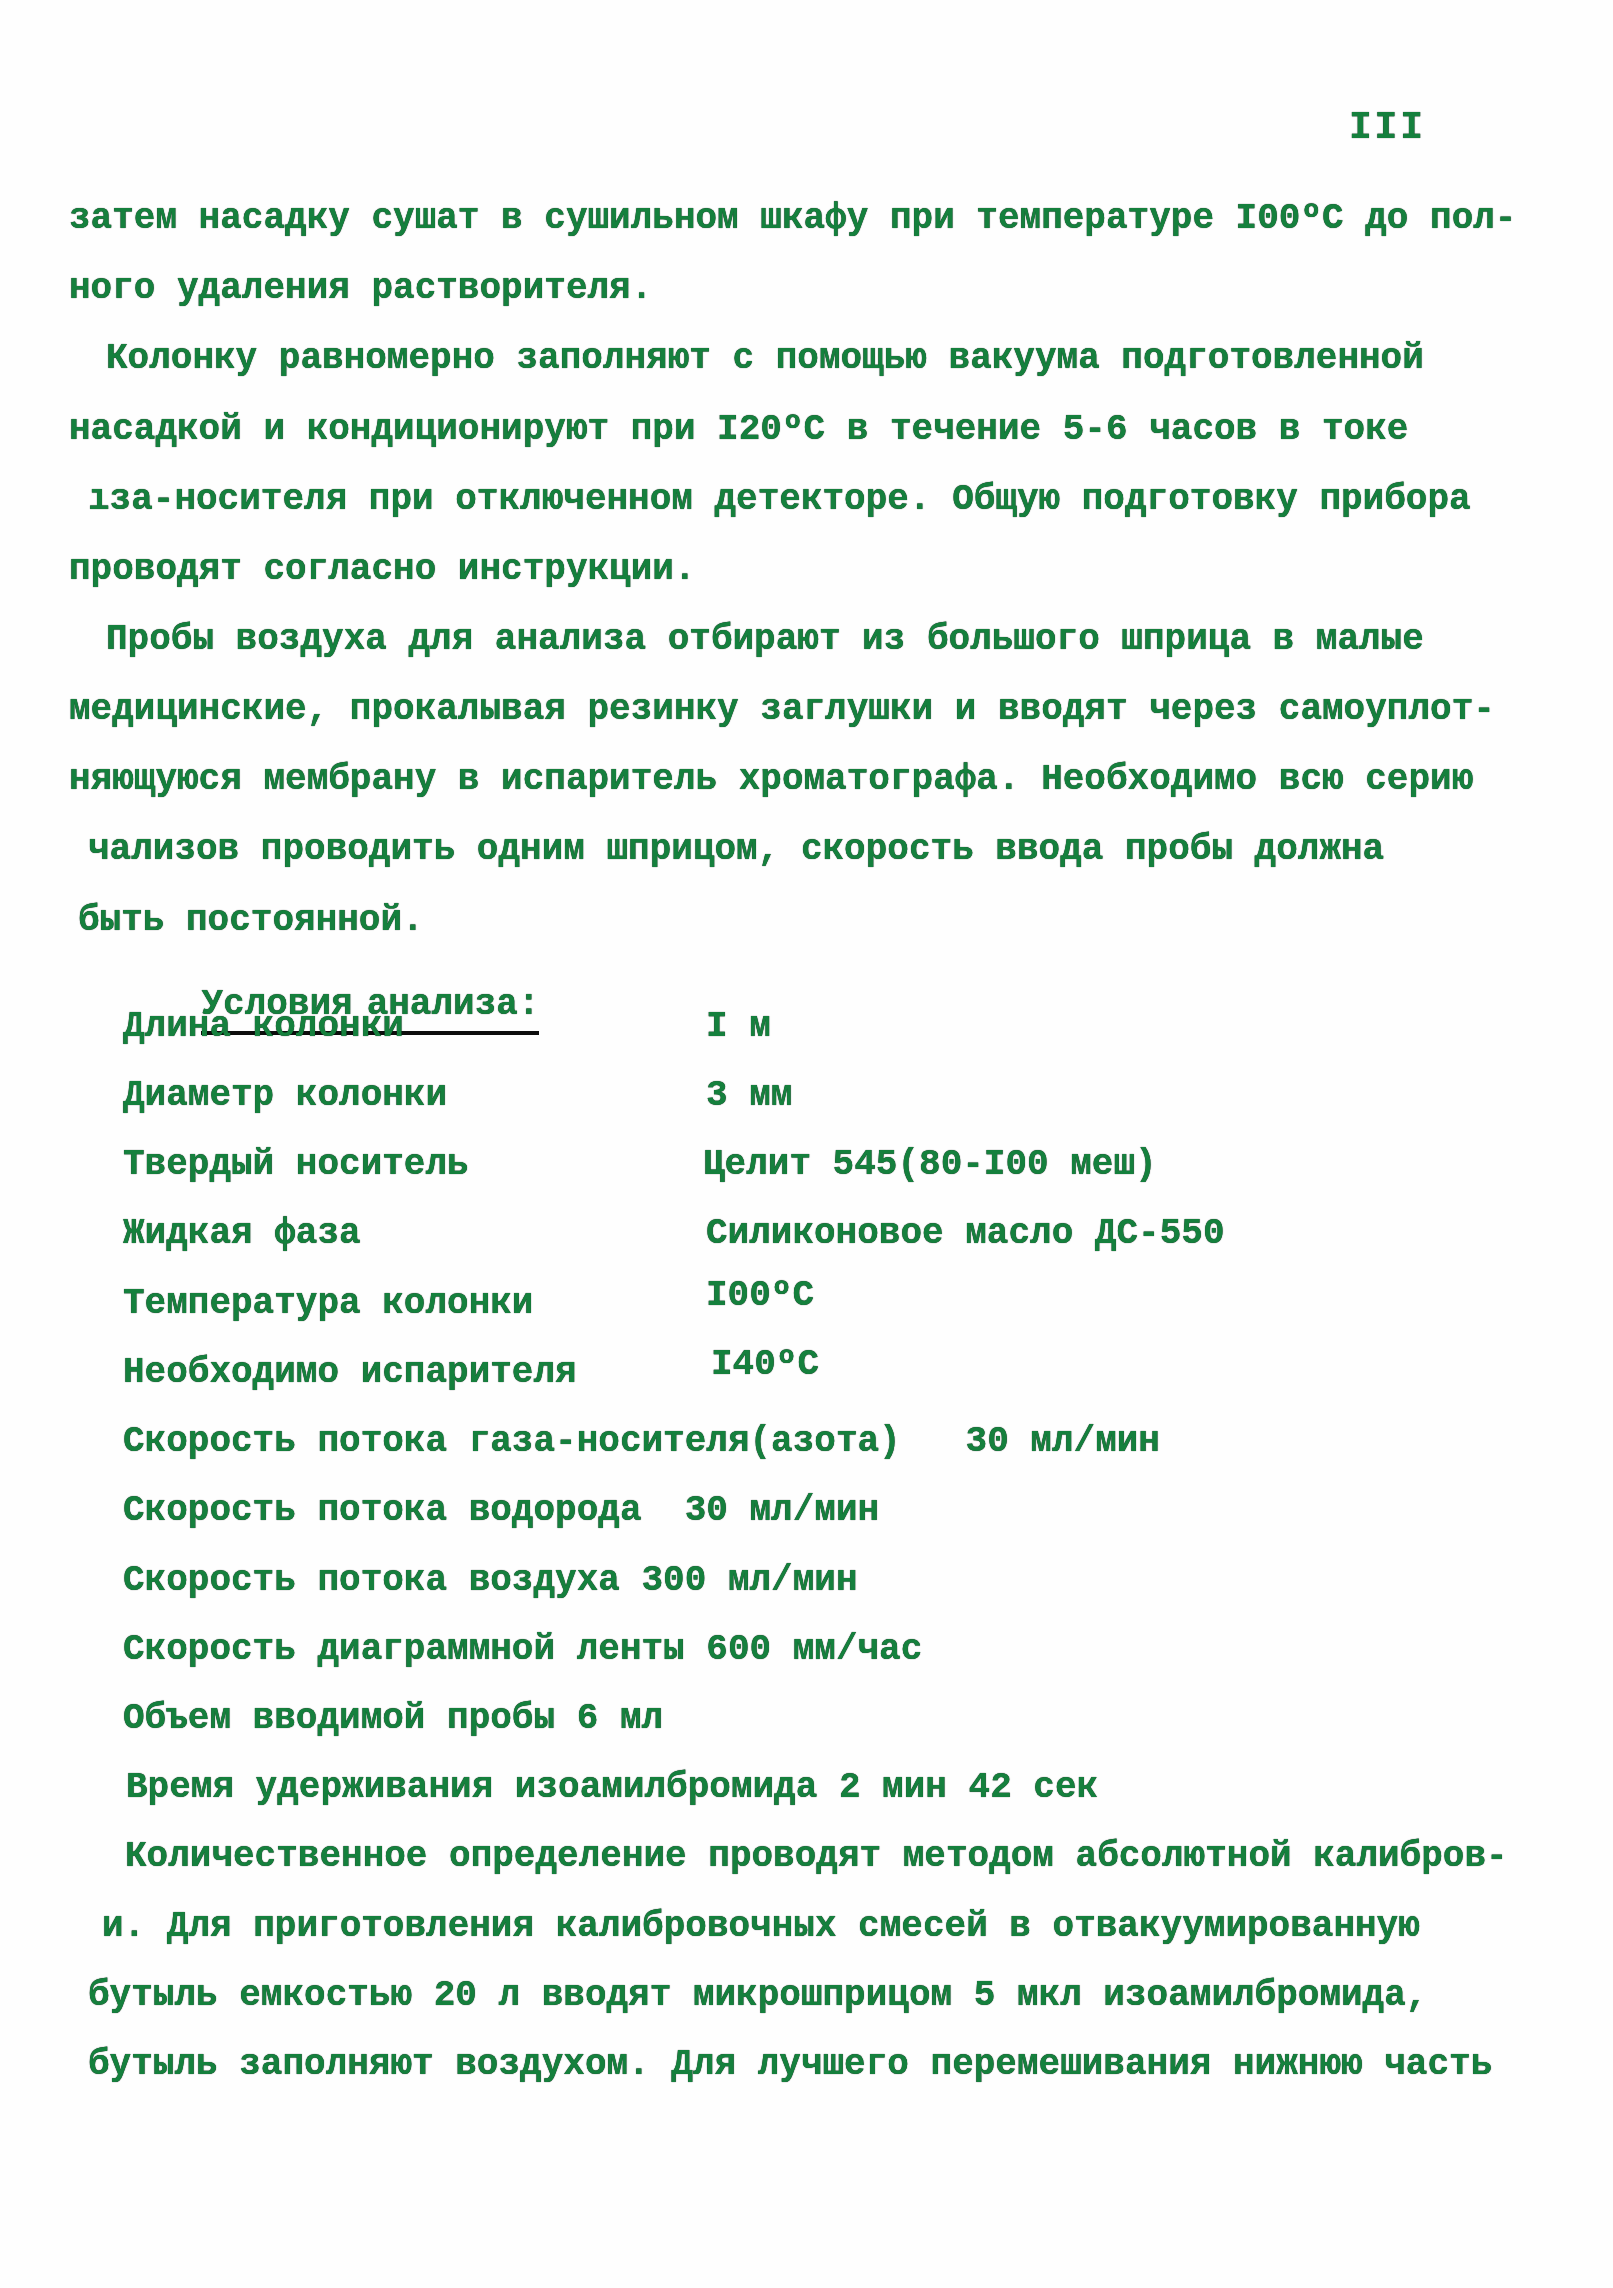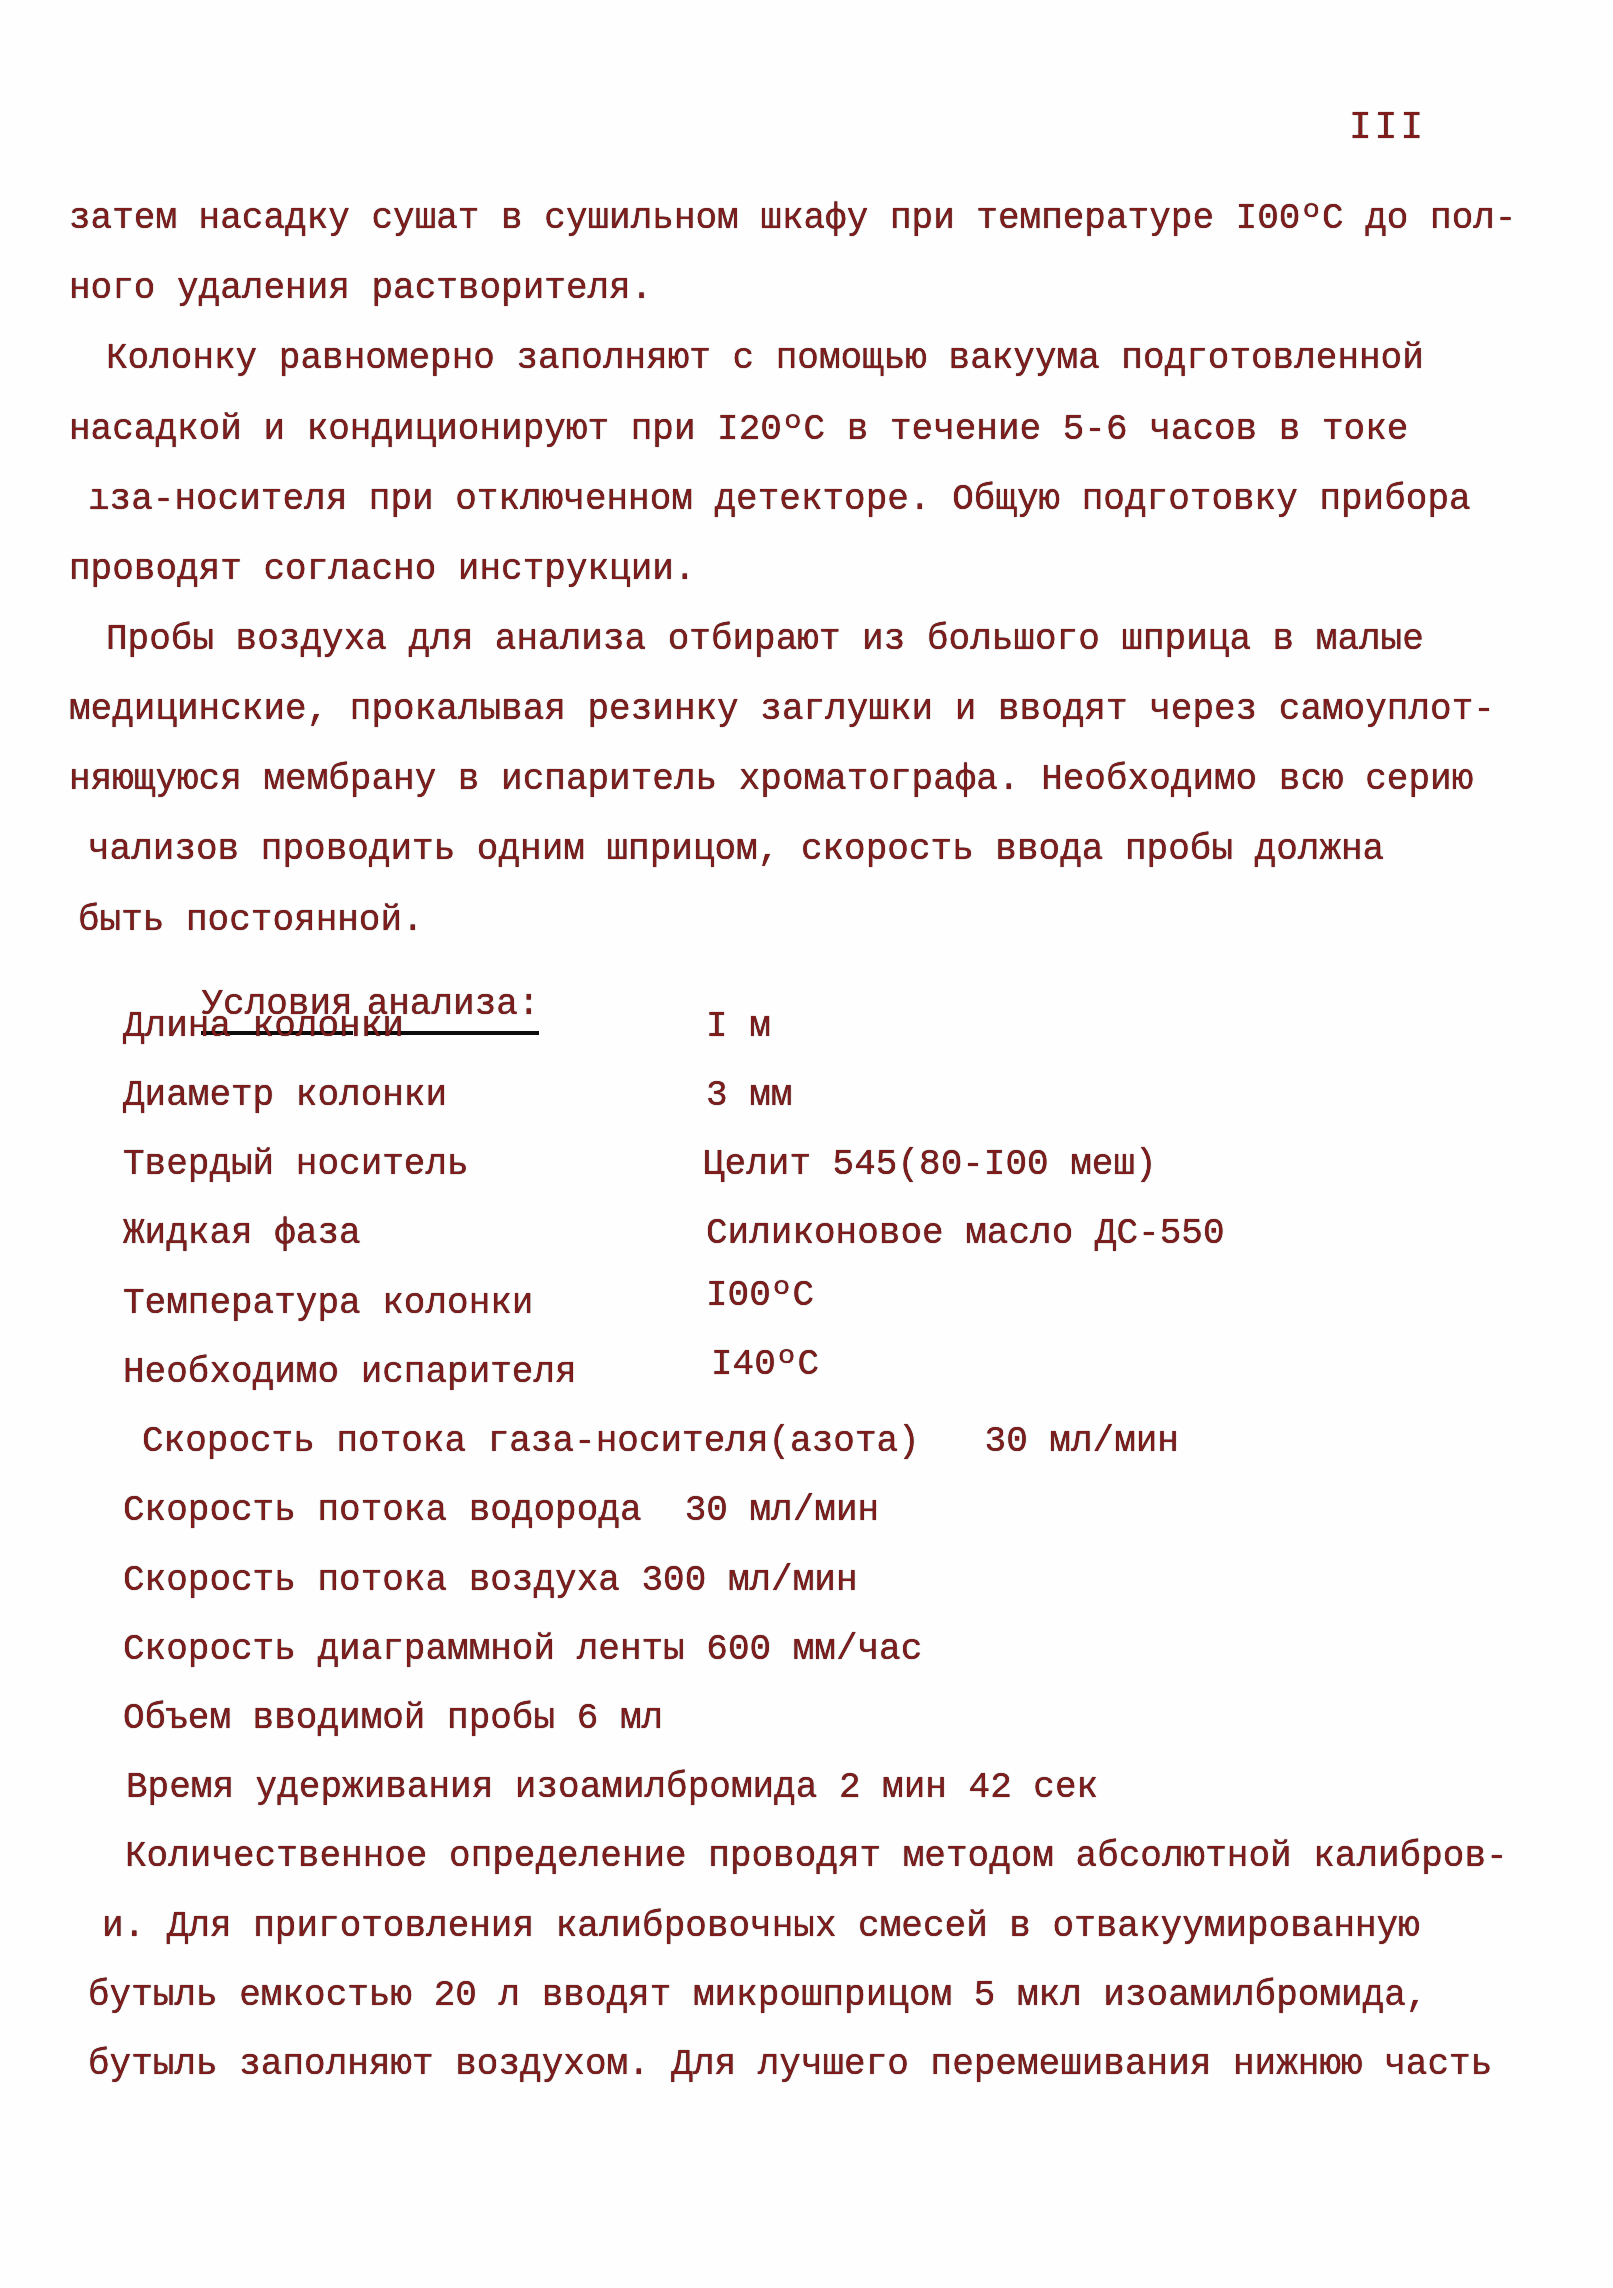--- a/index.html
+++ b/index.html
@@ -8,22 +8,22 @@
     height: 2289px;
     background: #ffffff;
     position: relative;
     overflow: hidden;
   }
   .page {
     position: absolute;
     inset: 0;
     background: #fefefe;
     font-family: "Liberation Mono", "DejaVu Sans Mono", monospace;
-    font-weight: normal;
-    color: #7f1d1d;
+    font-weight: bold;
+    color: #15803d;
   }
   .t {
     position: absolute;
     white-space: pre;
     font-size: 36px;
     line-height: 1;
     letter-spacing: 0px;
     text-shadow: 0 0 0.9px #000;
   }
   .pgnum { left: 1349px; top: 109px; font-size: 38px; letter-spacing: 2.8px; }
@@ -52,21 +52,21 @@
 
   
   .pl1 { left: 123px; top: 1009px; }  .pv1 { left: 706px; top: 1009px; }
   .pl2 { left: 123px; top: 1078px; }  .pv2 { left: 706px; top: 1078px; }
   .pl3 { left: 123px; top: 1147px; }  .pv3 { left: 703px; top: 1147px; }
   .pl4 { left: 123px; top: 1216px; }  .pv4 { left: 706px; top: 1216px; }
   .pl5 { left: 123px; top: 1286px; }  .pv5 { left: 706px; top: 1278px; }
   .pl6 { left: 123px; top: 1355px; }  .pv6 { left: 711px; top: 1347px; }
 
   
-  .cl1 { left: 123px; top: 1424px; margin-left: 19px; }
+  .cl1 { left: 123px; top: 1424px; }
   .cl2 { left: 123px; top: 1493px; }
   .cl3 { left: 123px; top: 1563px; }
   .cl4 { left: 123px; top: 1632px; }
   .cl5 { left: 123px; top: 1701px; }
   .cl6 { left: 126px; top: 1770px; }
 
   
   .fl1 { left: 125px; top: 1839px; }
   .fl2 { left: 102px; top: 1909px; }
   .fl3 { left: 88px;  top: 1978px; }

